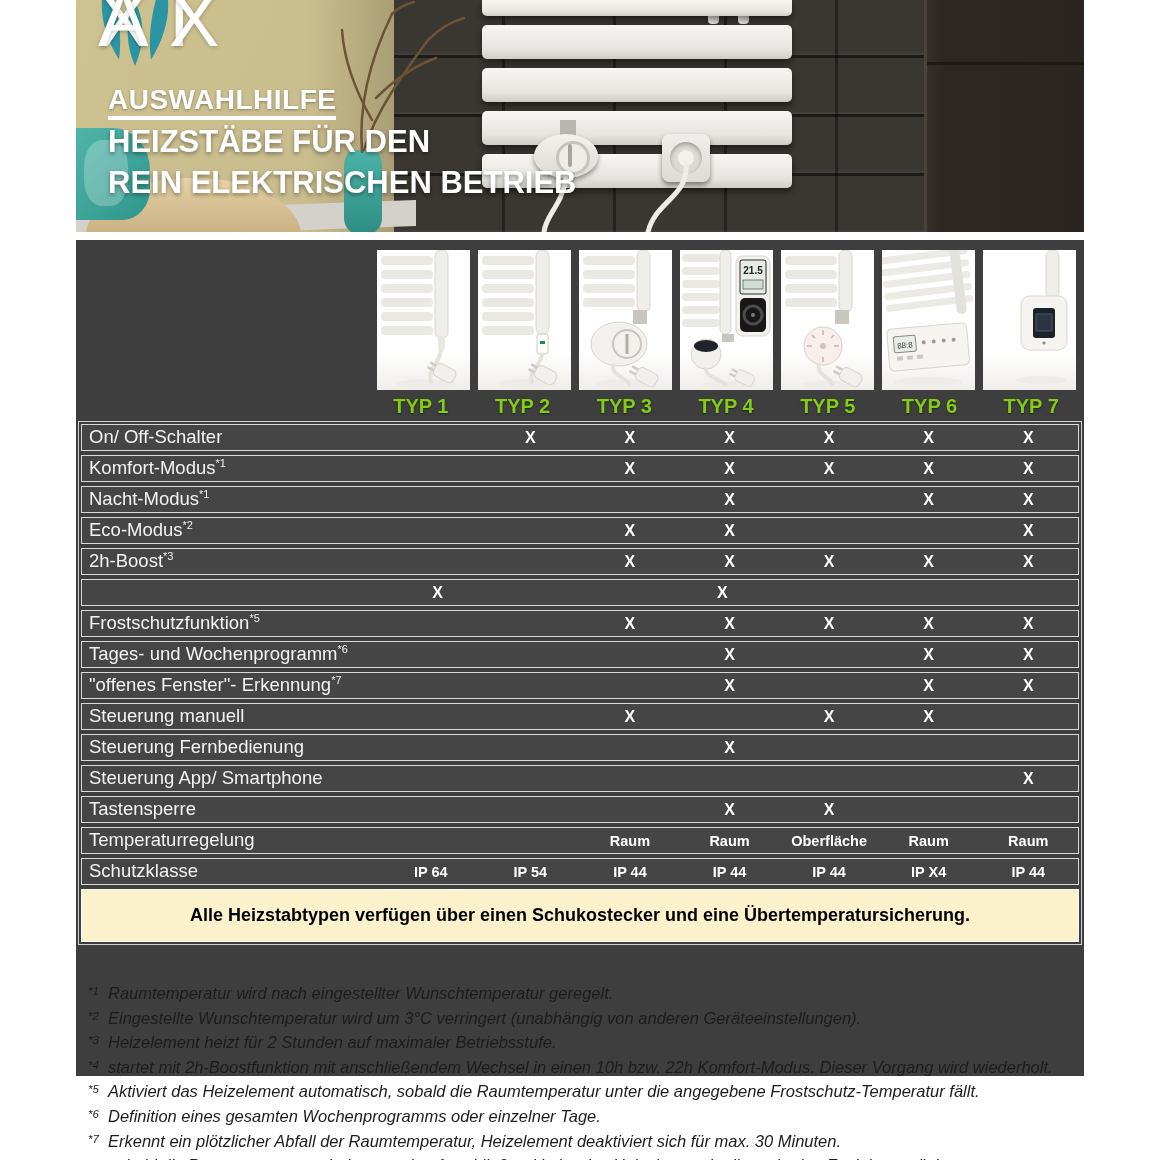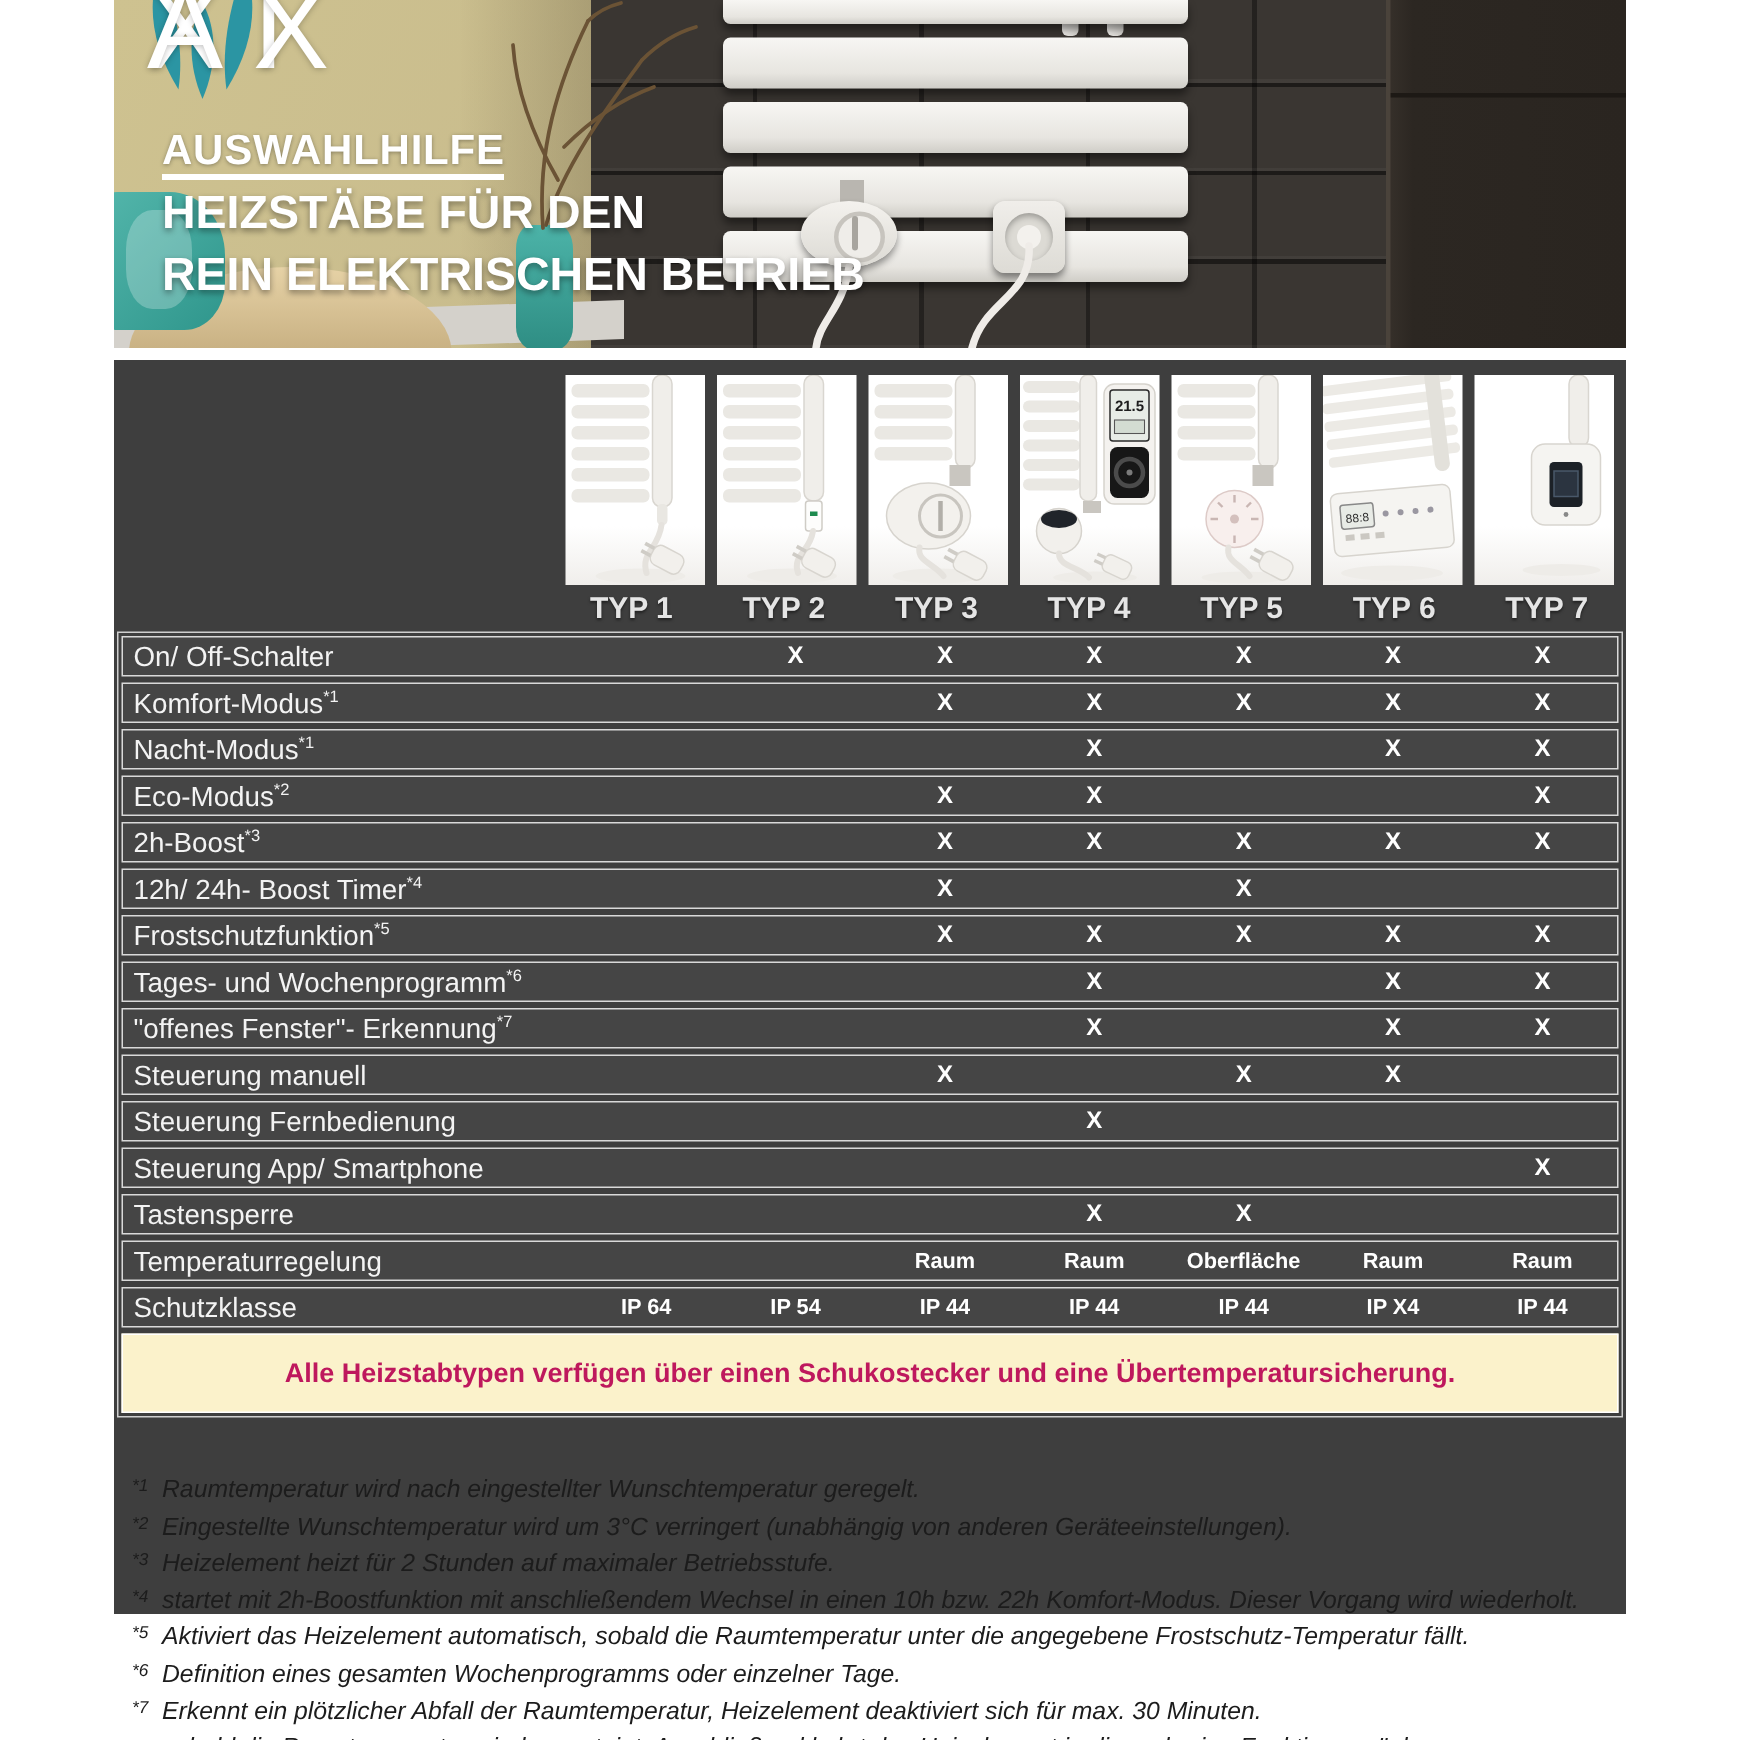--- a/index.html
+++ b/index.html
@@ -53,33 +53,33 @@
     border-bottom:4px solid #fff;padding-bottom:0;text-shadow:0 1px 3px rgba(0,0,0,.35);}
   .title1{left:32px;top:124px;color:#fff;font-size:31px;font-weight:700;text-shadow:0 2px 4px rgba(0,0,0,.4);text-align:center;}
   .title2{left:32px;top:165px;color:#fff;font-size:31px;font-weight:700;text-shadow:0 2px 4px rgba(0,0,0,.4);}
   
   .panel{position:absolute;left:76px;top:240px;width:1008px;height:836px;background:#3e3e3e;}
   .tiles{position:absolute;left:301px;top:10px;display:flex;gap:8px;}
   .tile{width:93px;height:140px;background:linear-gradient(180deg,#ffffff 0 72%,#f0eeeb);
     position:relative;overflow:hidden;}
   .typ-row{position:absolute;left:2px;top:153px;width:1004px;display:flex;align-items:center;height:26px;}
   .typ-spacer{flex:0 0 292px;}
-  .col-label{flex:1;text-align:center;color:#e5e5e5;font-weight:700;font-size:20px;
+  .col-label{flex:1;text-align:center;color:#84cc16;font-weight:700;font-size:20px;
     text-shadow:0 1px 2px rgba(0,0,0,.5);}
   .table-block{position:absolute;left:2px;top:181px;width:1004px;box-sizing:border-box;
     border:1px solid #cfcfcf;padding:2px;}
   .frow{box-sizing:border-box;height:27px;margin-bottom:4px;border:1px solid #d9d9d9;
     background:#454545;display:flex;align-items:center;}
   .frow-label{flex:0 0 292px;padding-left:7px;color:#f3f3f3;font-size:18.5px;white-space:nowrap;}
   .frow-label sup{font-size:11px;}
   .cell{flex:1;text-align:center;color:#ffffff;font-weight:700;font-size:16px;}
   .cell-text{font-size:14.5px;}
   .note-bar{box-sizing:border-box;margin-top:2px;border:1px solid #ffffff;background:#fbf2cb;
     height:53px;display:flex;align-items:center;justify-content:center;
-    color:#be185d;font-weight:700;font-size:18px;}
+    color:#000000;font-weight:700;font-size:18px;}
   
   .footnotes{position:absolute;left:88px;top:984px;width:1010px;}
   .fn{display:flex;align-items:flex-start;height:24.6px;font-style:italic;color:#1c1c1c;}
   .fn-marker{font-size:11.5px;min-width:20px;padding-top:1px;font-style:italic;}
   .fn-text{font-size:16.5px;line-height:19px;}
 </style>
 </head>
 <body>
 
 <div class="banner">
@@ -386,21 +386,20 @@
             <div class="cell"></div>
             <div class="cell">X</div>
             <div class="cell">X</div>
             <div class="cell">X</div>
             <div class="cell">X</div>
             <div class="cell">X</div>
           </div>
   </div>
 
   <div class="frow">
-    <div class="frow-label"><span class="row-label-text">12h/ 24h- Boost Timer</span><sup class="row-label-sup">*4</sup></div>
     <div class="row-cells" style="display:flex;flex:1;">
             <div class="cell"></div>
             <div class="cell"></div>
             <div class="cell">X</div>
             <div class="cell"></div>
             <div class="cell">X</div>
             <div class="cell"></div>
             <div class="cell"></div>
           </div>
   </div>

